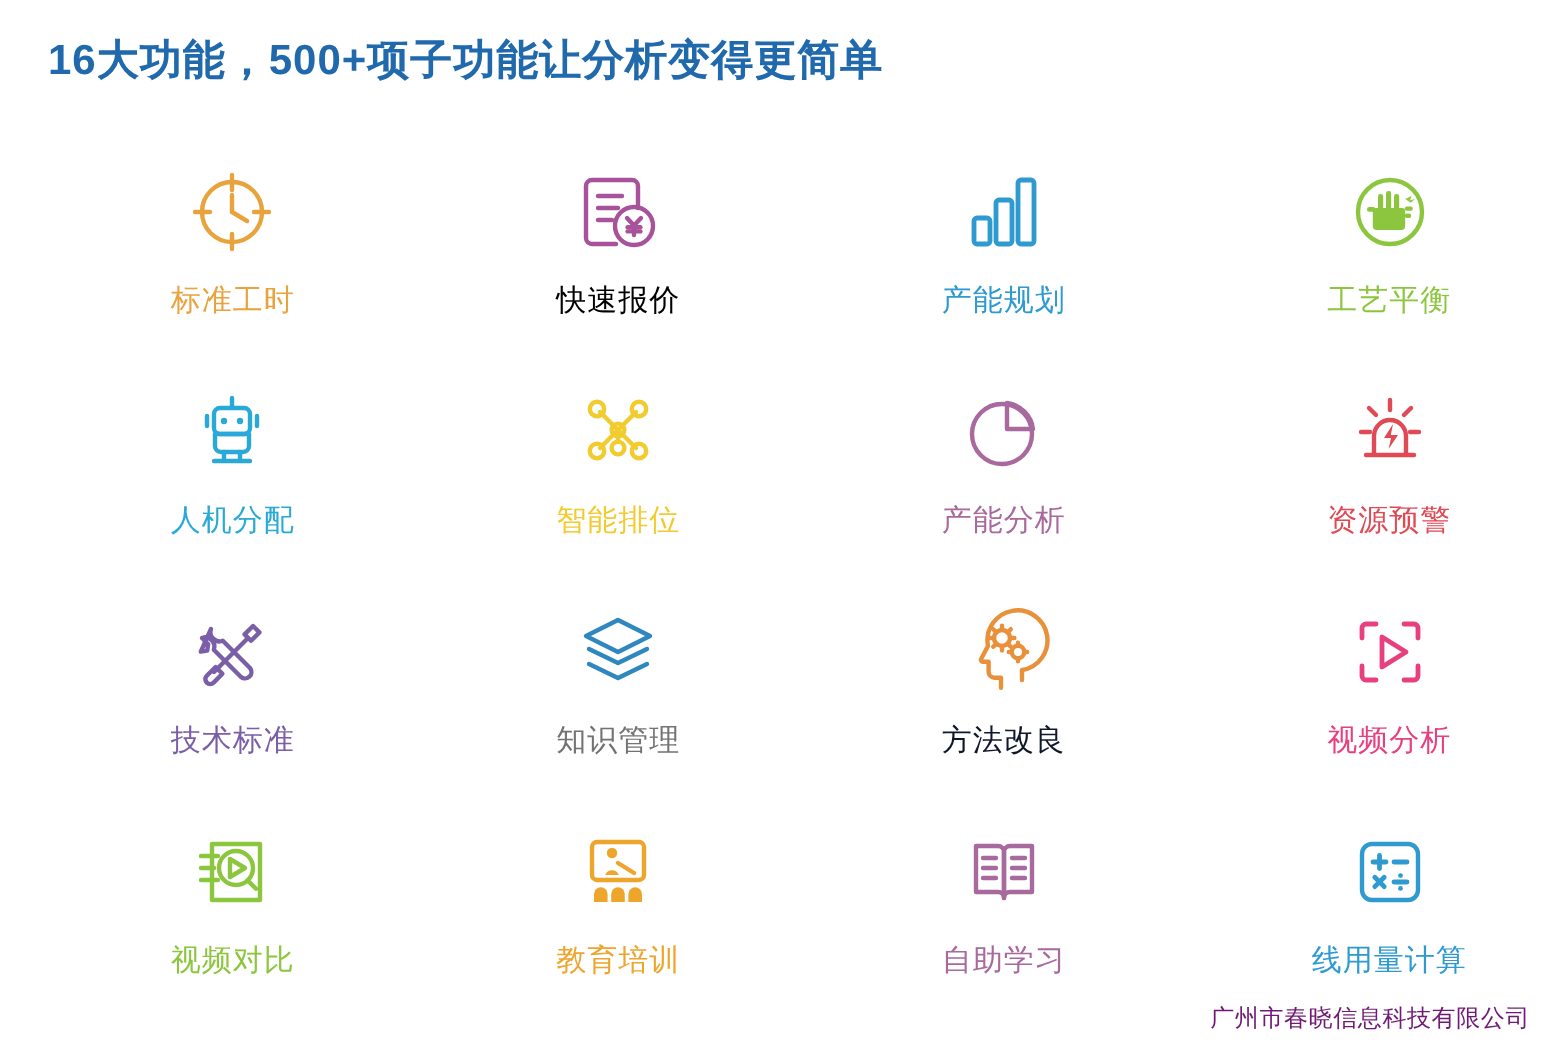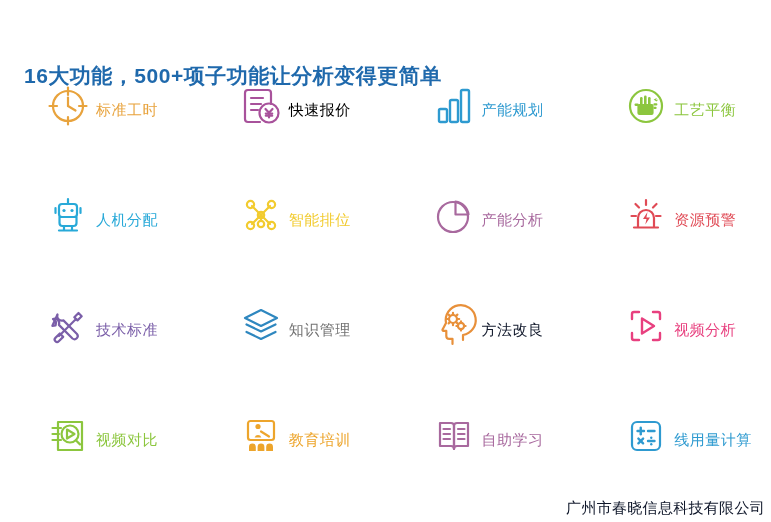--- a/index.html
+++ b/index.html
@@ -22,35 +22,34 @@
   }
   #page-title {
     position: absolute;
     left: 24px;
     top: 16px;
     font-size: 21px;
     font-weight: bold;
     color: #1f69ac;
     letter-spacing: 0.5px;
     white-space: nowrap;
-    margin-top: 46px;
   }
   #features-grid {
     position: absolute;
     left: 0;
     top: 78px;
     width: 771px;
     display: grid;
     grid-template-columns: repeat(4, 1fr);
     grid-template-rows: repeat(4, 110px);
     align-items: start;
   }
   .feature-cell {
     display: flex;
-    flex-direction: row;
+    flex-direction: column;
     align-items: center;
     justify-content: flex-start;
     padding-left: 40px;
   }
   .feature-icon {
     width: 56px;
     height: 56px;
     display: flex;
     align-items: center;
     justify-content: center;
@@ -62,22 +61,22 @@
     margin-top: 8px;
     font-size: 15px;
     line-height: 18px;
     letter-spacing: 0.5px;
     white-space: nowrap;
   }
   #watermark {
     position: absolute;
     right: 6px;
     bottom: 4px;
-    font-size: 15px;
-    color: #0f172a;
+    font-size: 12px;
+    color: #701a75;
     white-space: nowrap;
     letter-spacing: 0.3px;
   }
 </style>
 </head>
 <body>
 
 <div id="page">
 
   <div id="page-title">16大功能，500+项子功能让分析变得更简单</div>

